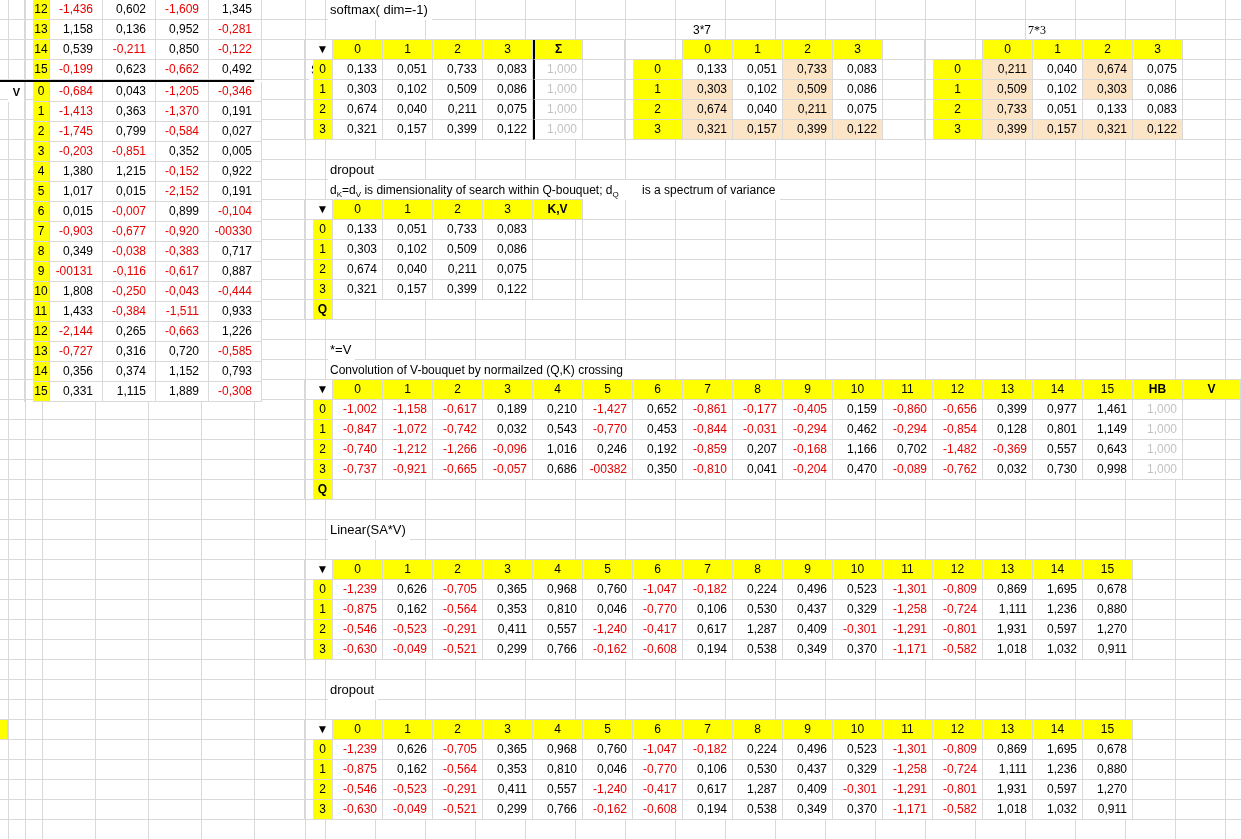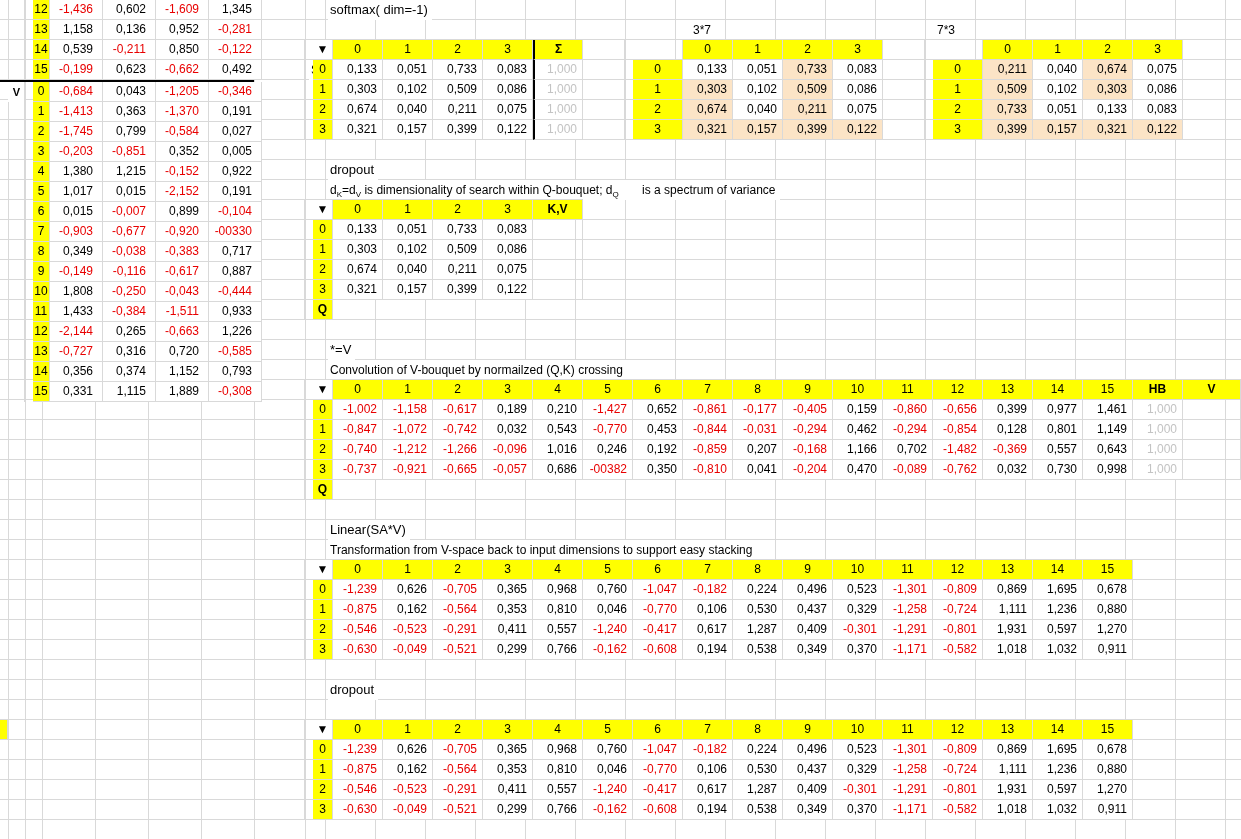--- a/index.html
+++ b/index.html
@@ -139,21 +139,21 @@
       <div class="c neg">-0,903</div>
       <div class="c neg">-0,677</div>
       <div class="c neg">-0,920</div>
       <div class="c neg">-00330</div>
       <div class="rl">8</div>
       <div class="c">0,349</div>
       <div class="c neg">-0,038</div>
       <div class="c neg">-0,383</div>
       <div class="c">0,717</div>
       <div class="rl">9</div>
-      <div class="c neg">-0,149</div>
+      <div class="c neg">-00131</div>
       <div class="c neg">-0,116</div>
       <div class="c neg">-0,617</div>
       <div class="c">0,887</div>
       <div class="rl">10</div>
       <div class="c">1,808</div>
       <div class="c neg">-0,250</div>
       <div class="c neg">-0,043</div>
       <div class="c neg">-0,444</div>
       <div class="rl">11</div>
       <div class="c">1,433</div>
@@ -239,21 +239,21 @@
       <div class="c">0,040</div>
       <div class="c hl">0,211</div>
       <div class="c">0,075</div>
       <div class="rl">3</div>
       <div class="c hl">0,321</div>
       <div class="c hl">0,157</div>
       <div class="c hl">0,399</div>
       <div class="c hl">0,122</div>
     </div>
 
-  <div class="lbl sm" style="left:935px;top:20px;">7*3</div>
+  <div class="lbl sm" style="left:1026px;top:20px;font-family:Liberation Serif, serif;">7*3</div>
   <div class="gridtbl" style="left: 924px; top: 39px; grid-template-columns: 50px 50px 50px 50px 50px;">
       <div class="corner"></div>
       <div class="h">0</div>
       <div class="h">1</div>
       <div class="h">2</div>
       <div class="h">3</div>
       <div class="rl">0</div>
       <div class="c hl">0,211</div>
       <div class="c">0,040</div>
       <div class="c hl">0,674</div>
@@ -408,21 +408,20 @@
       <div class="c neg">-0,762</div>
       <div class="c">0,032</div>
       <div class="c">0,730</div>
       <div class="c">0,998</div>
       <div class="c gray">1,000</div>
       <div class="void"></div>
       <div class="rl fl">Q</div>
     </div>
 
   <div class="lbl" style="left:328px;top:520px;">Linear(SA*V)</div>
-  <div class="lbl sm" style="left:328px;top:540px;">Transformation from V-space back to input dimensions to support easy stacking</div>
   <div class="gridtbl" style="left: 304px; top: 559px; grid-template-columns: 20px 50px 50px 50px 50px 50px 50px 50px 50px 50px 50px 50px 50px 50px 50px 50px 50px;">
       <div class="tri">▼</div>
       <div class="h">0</div>
       <div class="h">1</div>
       <div class="h">2</div>
       <div class="h">3</div>
       <div class="h">4</div>
       <div class="h">5</div>
       <div class="h">6</div>
       <div class="h">7</div>

